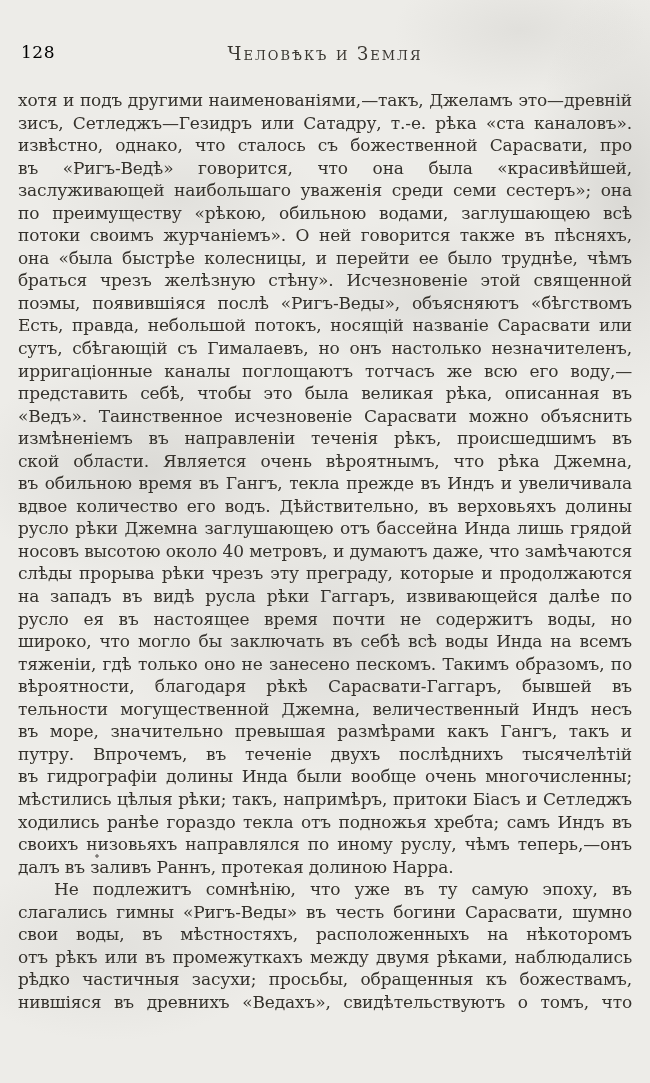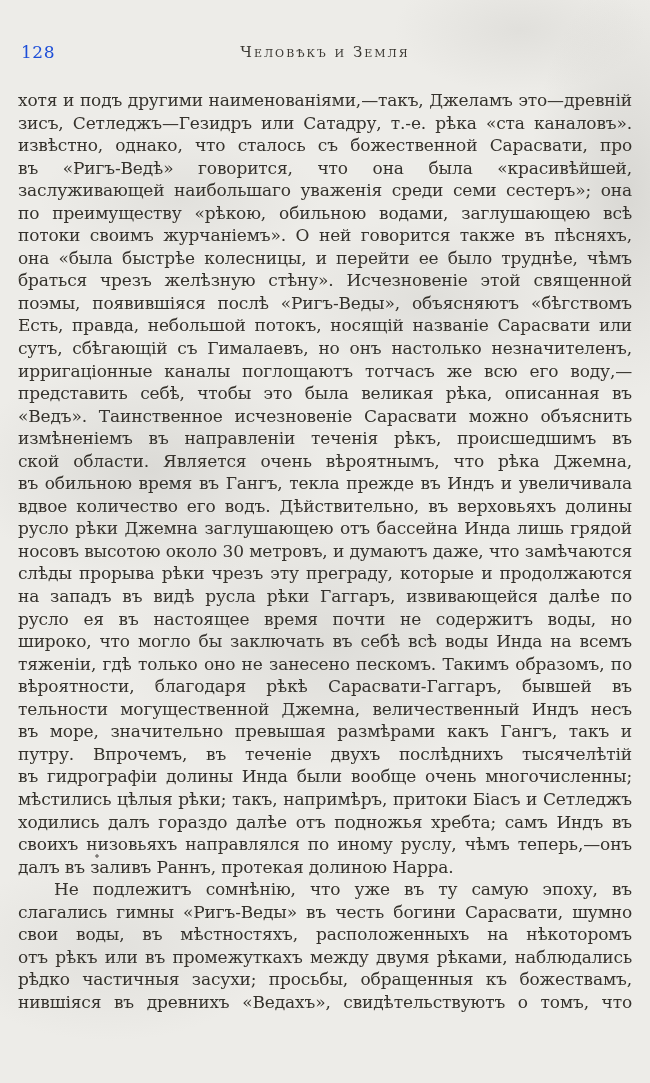--- a/index.html
+++ b/index.html
@@ -20,30 +20,30 @@
       radial-gradient(ellipse 180px 90px at 520px 30px, rgba(206,205,201,0.4), rgba(206,205,201,0) 70%);
     font-family: "DejaVu Serif", serif;
     color: #35322c;
   }
   .page-number {
     position: absolute;
     left: 21px;
     top: 42px;
     font-size: 17px;
     letter-spacing: 0.5px;
-    color: #1d4ed8;
+    color: #000000;
   }
   .running-title {
     position: absolute;
     left: 0;
     right: 0;
     top: 43px;
     text-align: center;
     font-variant: small-caps;
-    font-size: 15px;
+    font-size: 18px;
     letter-spacing: 2px;
     color: #3a3731;
   }
   .text-block {
     position: absolute;
     left: 18px;
     top: 89px;
     width: 614px;
   }
   .paragraph { margin: 0; }
@@ -81,33 +81,33 @@
       <div class="line">Есть, правда, небольшой потокъ, носящій названіе Сарасвати или Сар-</div>
       <div class="line">сутъ, сбѣгающій съ Гималаевъ, но онъ настолько незначителенъ, что</div>
       <div class="line">ирригаціонные каналы поглощаютъ тотчасъ же всю его воду,—нельзя</div>
       <div class="line">представить себѣ, чтобы это была великая рѣка, описанная въ пѣсняхъ</div>
       <div class="line">«Ведъ». Таинственное исчезновеніе Сарасвати можно объяснить себѣ лишь</div>
       <div class="line">измѣненіемъ въ направленіи теченія рѣкъ, происшедшимъ въ Гималай-</div>
       <div class="line">ской области. Является очень вѣроятнымъ, что рѣка Джемна, впадающая</div>
       <div class="line">въ обильною время въ Гангъ, текла прежде въ Индъ и увеличивала</div>
       <div class="line">вдвое количество его водъ. Дѣйствительно, въ верховьяхъ долины Инда</div>
       <div class="line">русло рѣки Джемна заглушающею отъ бассейна Инда лишь грядой на-</div>
-      <div class="line">носовъ высотою около 30 метровъ, и думаютъ даже, что замѣчаются</div>
+      <div class="line">носовъ высотою около 40 метровъ, и думаютъ даже, что замѣчаются</div>
       <div class="line">слѣды прорыва рѣки чрезъ эту преграду, которые и продолжаются далѣе</div>
       <div class="line">на западъ въ видѣ русла рѣки Гаггаръ, извивающейся далѣе по пустынѣ;</div>
       <div class="line">русло ея въ настоящее время почти не содержитъ воды, но настолько</div>
       <div class="line">широко, что могло бы заключать въ себѣ всѣ воды Инда на всемъ про-</div>
       <div class="line">тяженіи, гдѣ только оно не занесено пескомъ. Такимъ образомъ, по всей</div>
       <div class="line">вѣроятности, благодаря рѣкѣ Сарасвати-Гаггаръ, бывшей въ дѣйстви-</div>
       <div class="line">тельности могущественной Джемна, величественный Индъ несъ свои воды</div>
       <div class="line">въ море, значительно превышая размѣрами какъ Гангъ, такъ и Брама-</div>
       <div class="line">путру. Впрочемъ, въ теченіе двухъ послѣднихъ тысячелѣтій измѣненія</div>
       <div class="line">въ гидрографіи долины Инда были вообще очень многочисленны; пере-</div>
       <div class="line">мѣстились цѣлыя рѣки; такъ, напримѣръ, притоки Біасъ и Сетледжъ на-</div>
-      <div class="line">ходились далъ гораздо далѣе отъ подножья хребта; самъ Индъ въ</div>
+      <div class="line">ходились ранѣе гораздо текла отъ подножья хребта; самъ Индъ въ</div>
       <div class="line">своихъ низовьяхъ направлялся по иному руслу, чѣмъ теперь,—онъ впа-</div>
       <div class="line para-end">далъ въ заливъ Раннъ, протекая долиною Нарра.</div>
     </div>
     <div class="paragraph">
       <div class="line indent">Не подлежитъ сомнѣнію, что уже въ ту самую эпоху, въ которую</div>
       <div class="line">слагались гимны «Ригъ-Веды» въ честь богини Сарасвати, шумно катящей</div>
       <div class="line">свои воды, въ мѣстностяхъ, расположенныхъ на нѣкоторомъ разстояніи</div>
       <div class="line">отъ рѣкъ или въ промежуткахъ между двумя рѣками, наблюдались не-</div>
       <div class="line">рѣдко частичныя засухи; просьбы, обращенныя къ божествамъ, сохра-</div>
       <div class="line para-end">нившіяся въ древнихъ «Ведахъ», свидѣтельствуютъ о томъ, что отсутствіе</div>

